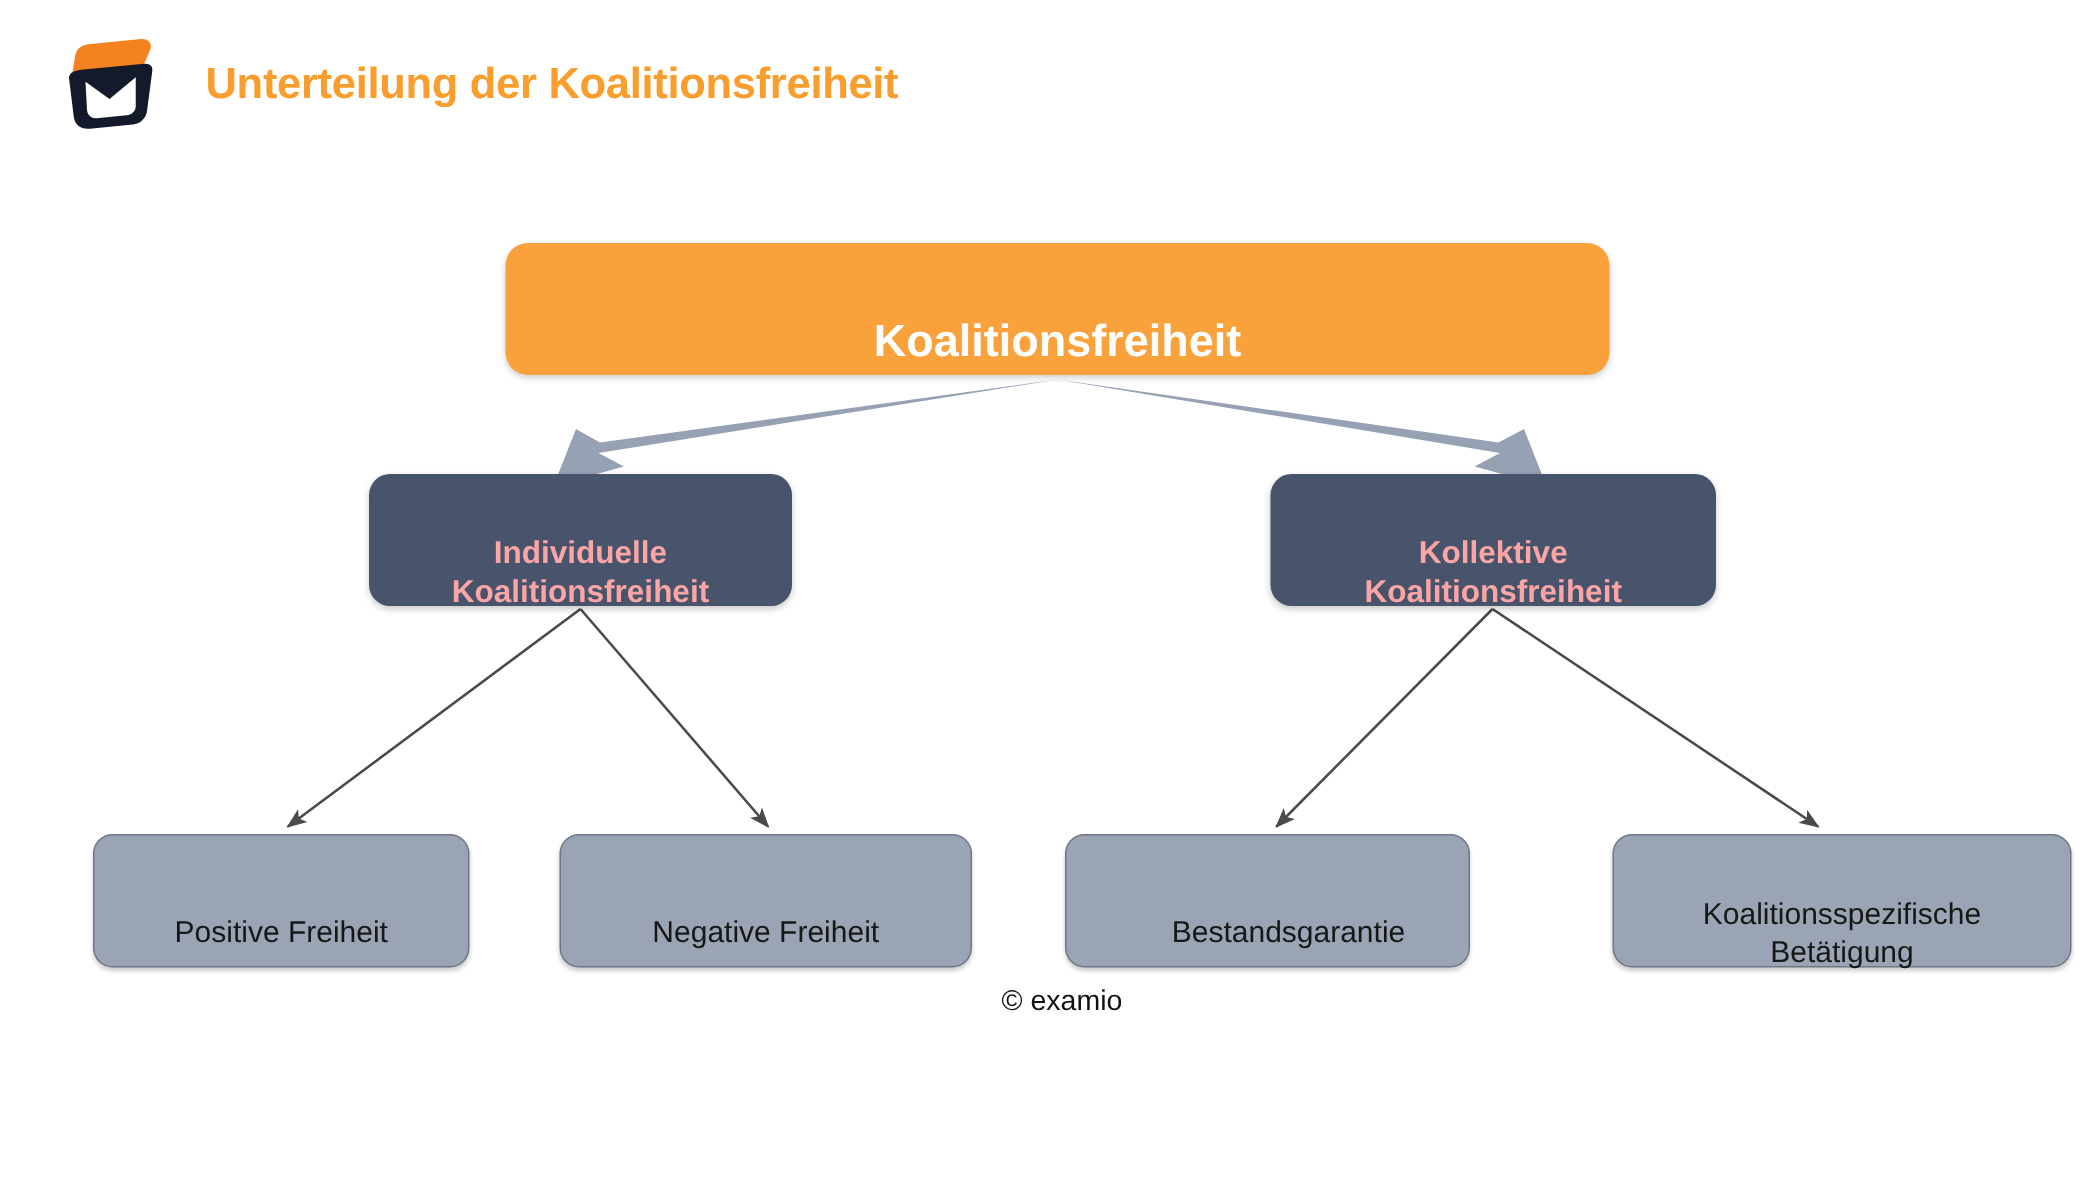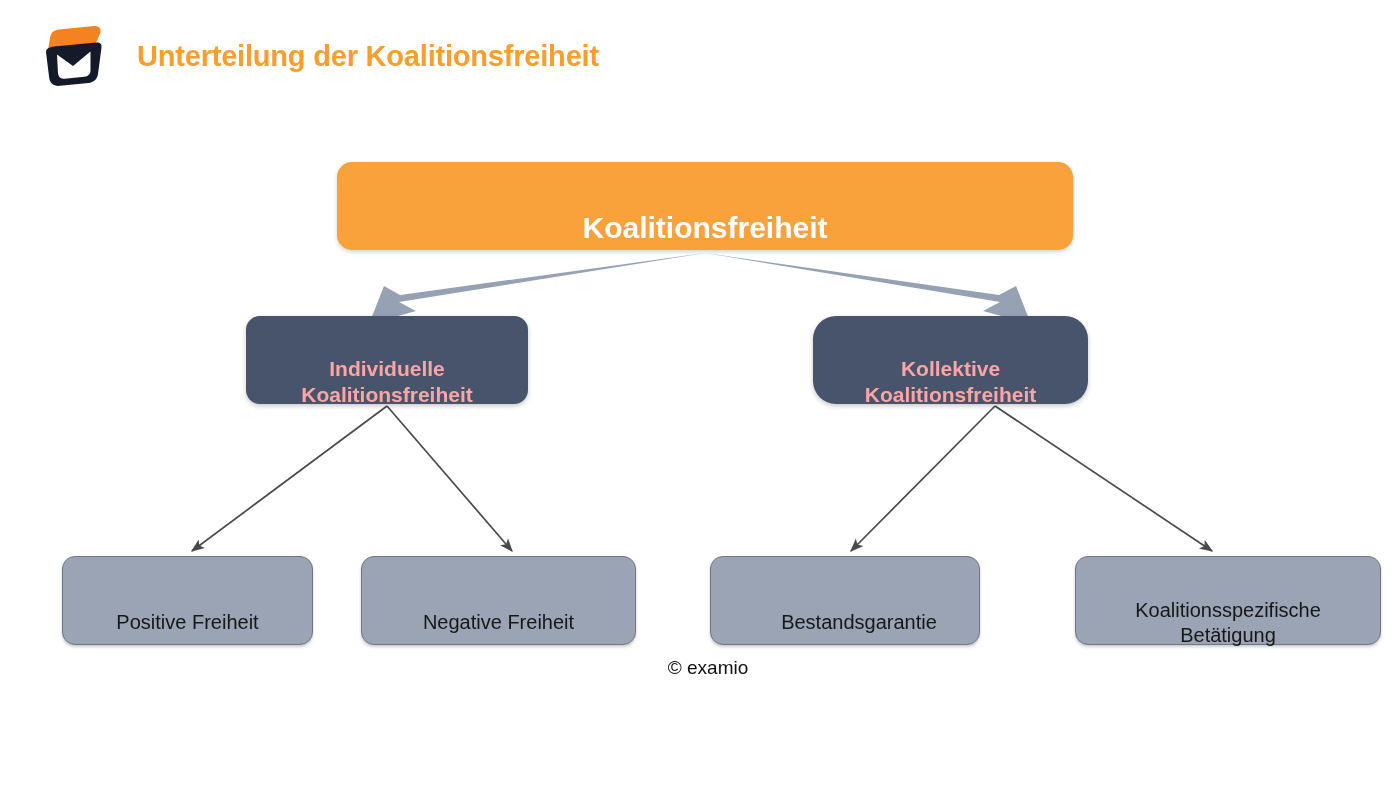--- a/index.html
+++ b/index.html
@@ -75,35 +75,35 @@
     top: 316px;
     height: 88px;
     background: #47546B;
     border-radius: 14px;
     color: #fca5a5;
     font-size: 21px;
     font-weight: bold;
     box-shadow: 0 2px 5px rgba(0,0,0,0.22);
   }
   .node-mid.left  { left: 246px; width: 282px; }
-  .node-mid.right { left: 813px; width: 275px; border-radius: 23px; }
+  .node-mid.right { left: 847px; width: 297px; }
 
   .node-leaf {
     top: 556px;
     height: 89px;
     background: #9AA4B5;
     border: 1px solid #6f7787;
     border-radius: 13px;
     color: #171717;
     font-size: 20px;
     font-weight: normal;
     box-shadow: 0 2px 3px rgba(0,0,0,0.20);
   }
   .node-leaf.l1 { left: 62px;   width: 251px; }
-  .node-leaf.l2 { left: 361px;  width: 275px; }
+  .node-leaf.l2 { left: 373px;  width: 275px; }
   .node-leaf.l3 { left: 710px;  width: 270px; padding-left: 28px; }
   .node-leaf.l4 { left: 1075px; width: 306px; }
 
   .node-label { display: block; padding: 0 8px; white-space: pre-line; margin-top: 44px; }
 
   
   #copyright {
     position: absolute;
     left: 0; top: 657px;
     width: 1400px;

